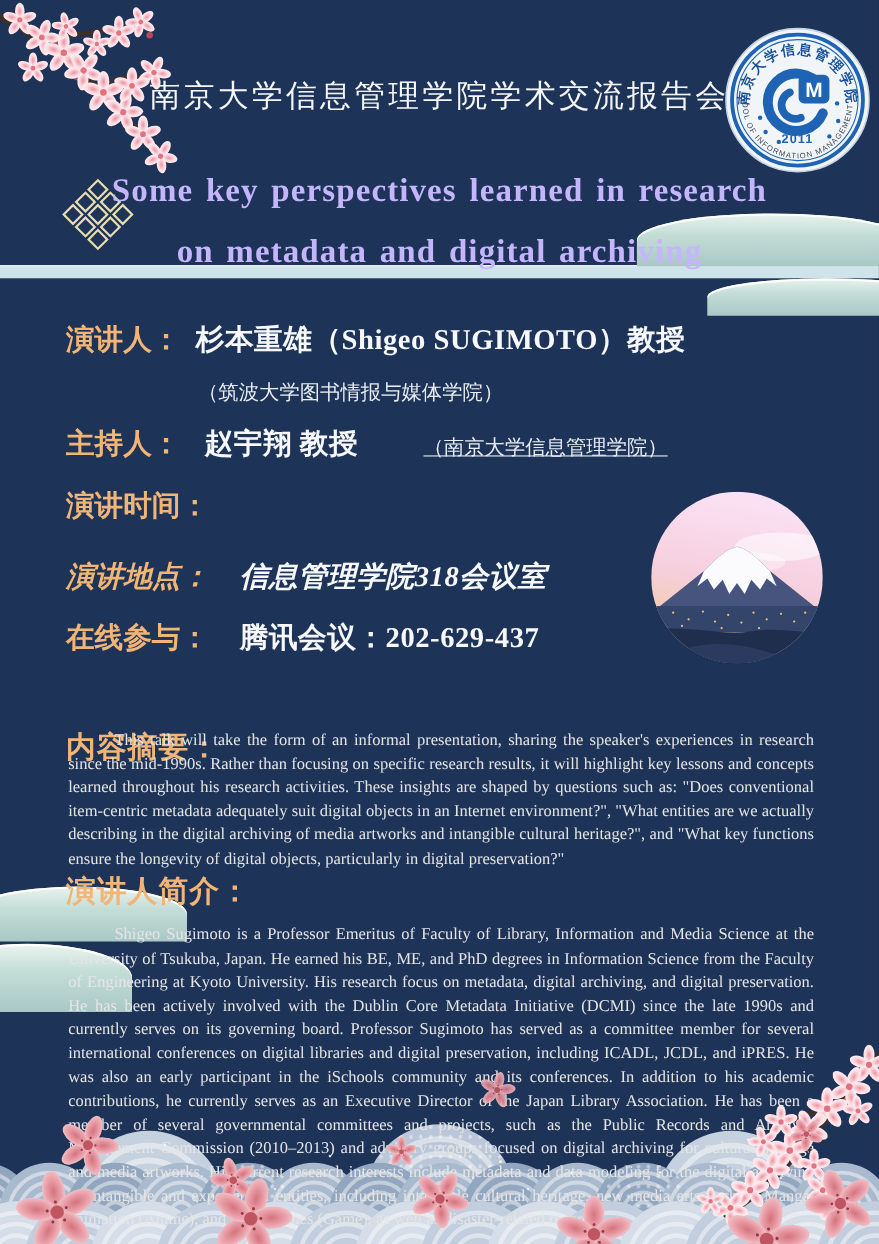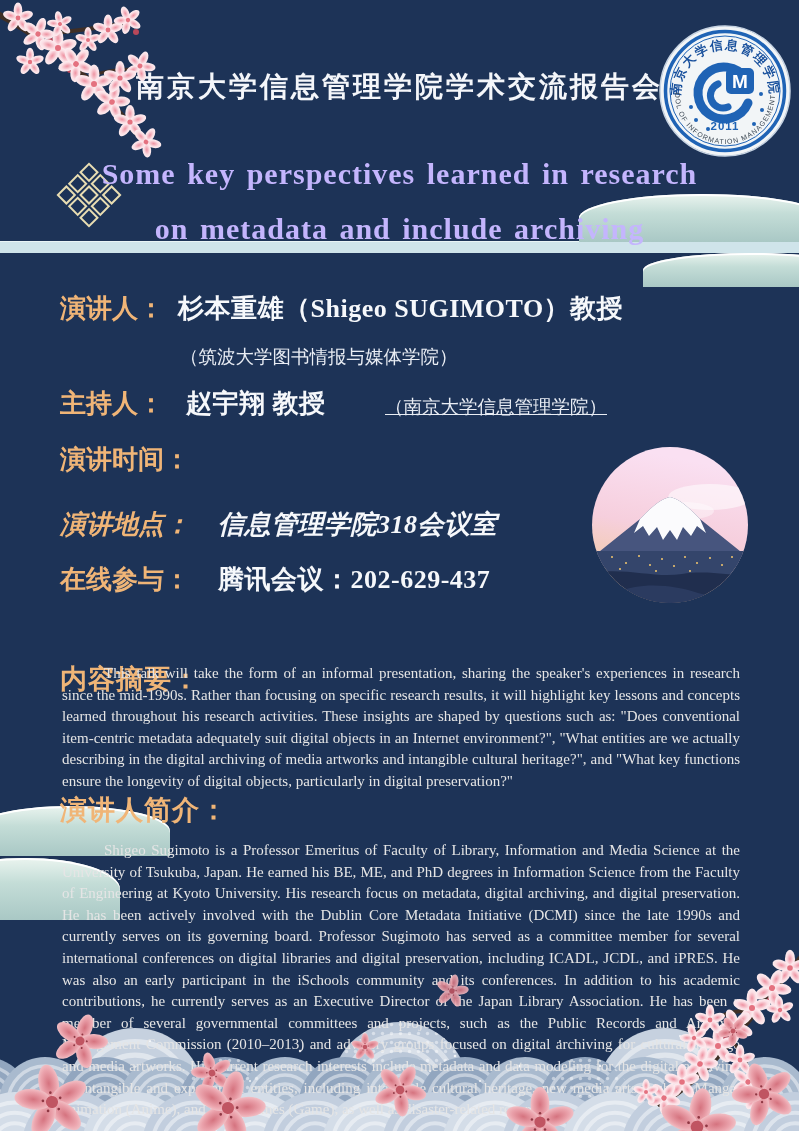--- a/index.html
+++ b/index.html
@@ -1,21 +1,21 @@
 <!DOCTYPE html>
 <html><head>
 <meta charset="utf-8">
 <style>
   html,body{margin:0;padding:0;background:#0c1830;}
   .poster{position:relative;width:799px;height:1131px;background:#1d3357;overflow:hidden;
           font-family:"Liberation Serif",serif;}
   .abs{position:absolute;}
   
   .cn-title{top:68px;left:0;width:100%;text-align:center;color:#f4f6fa;font-size:28px;
-            font-weight:bold;letter-spacing:3px;}
+            font-weight:normal;letter-spacing:3px;}
   .en-title{top:146px;left:0;width:100%;text-align:center;color:#c4b5fd;font-size:30px;
             font-weight:bold;line-height:55px;letter-spacing:1px;word-spacing:3px;}
   
   .band{top:241px;left:0;width:100%;height:11px;background:#cfe4ea;border-top:1px solid #e9f4f6;}
   .cloud{border-radius:100% 100% 0 0 / 100% 100% 0 0;
          background:linear-gradient(180deg,#eaf4ef 0%,#c4ddd7 40%,#a9c8c5 100%);
          box-shadow:inset 0 2px 0 #ffffff;}
   
   .ornament{left:66px;top:172px;width:46px;height:46px;transform:rotate(45deg);
             display:grid;grid-template-columns:repeat(3,1fr);gap:2px;}
@@ -120,21 +120,21 @@
           <circle cx="28" cy="122" r="1"></circle>
       </g>
       <path d="M -10,128 C 30,118 60,132 90,127 C 120,122 150,132 168,127 L 168,156 L -10,156 Z" fill="#202e4e"></path>
       <path d="M 24,146 C 48,134 84,138 106,146 C 120,150 140,148 156,144 L 156,156 L 24,156 Z" fill="#2b3b60"></path>
     </g>
   </svg>
 
   <div class="abs cn-title">南京大学信息管理学院学术交流报告会</div>
   <div class="abs en-title">
     <div>Some key perspectives learned in research</div>
-    <div>on metadata and include archiving</div>
+    <div>on metadata and digital archiving</div>
   </div>
 
   <div class="abs frow" style="top:291px;">
     <span class="flabel">演讲人：</span>
     <span class="fvalue" style="left:178px;">杉本重雄（Shigeo SUGIMOTO）教授</span>
   </div>
   <div class="abs fnote" style="top:344px;left:180px;">（筑波大学图书情报与媒体学院）</div>
 
   <div class="abs frow" style="top:386px;">
     <span class="flabel">主持人：</span>

